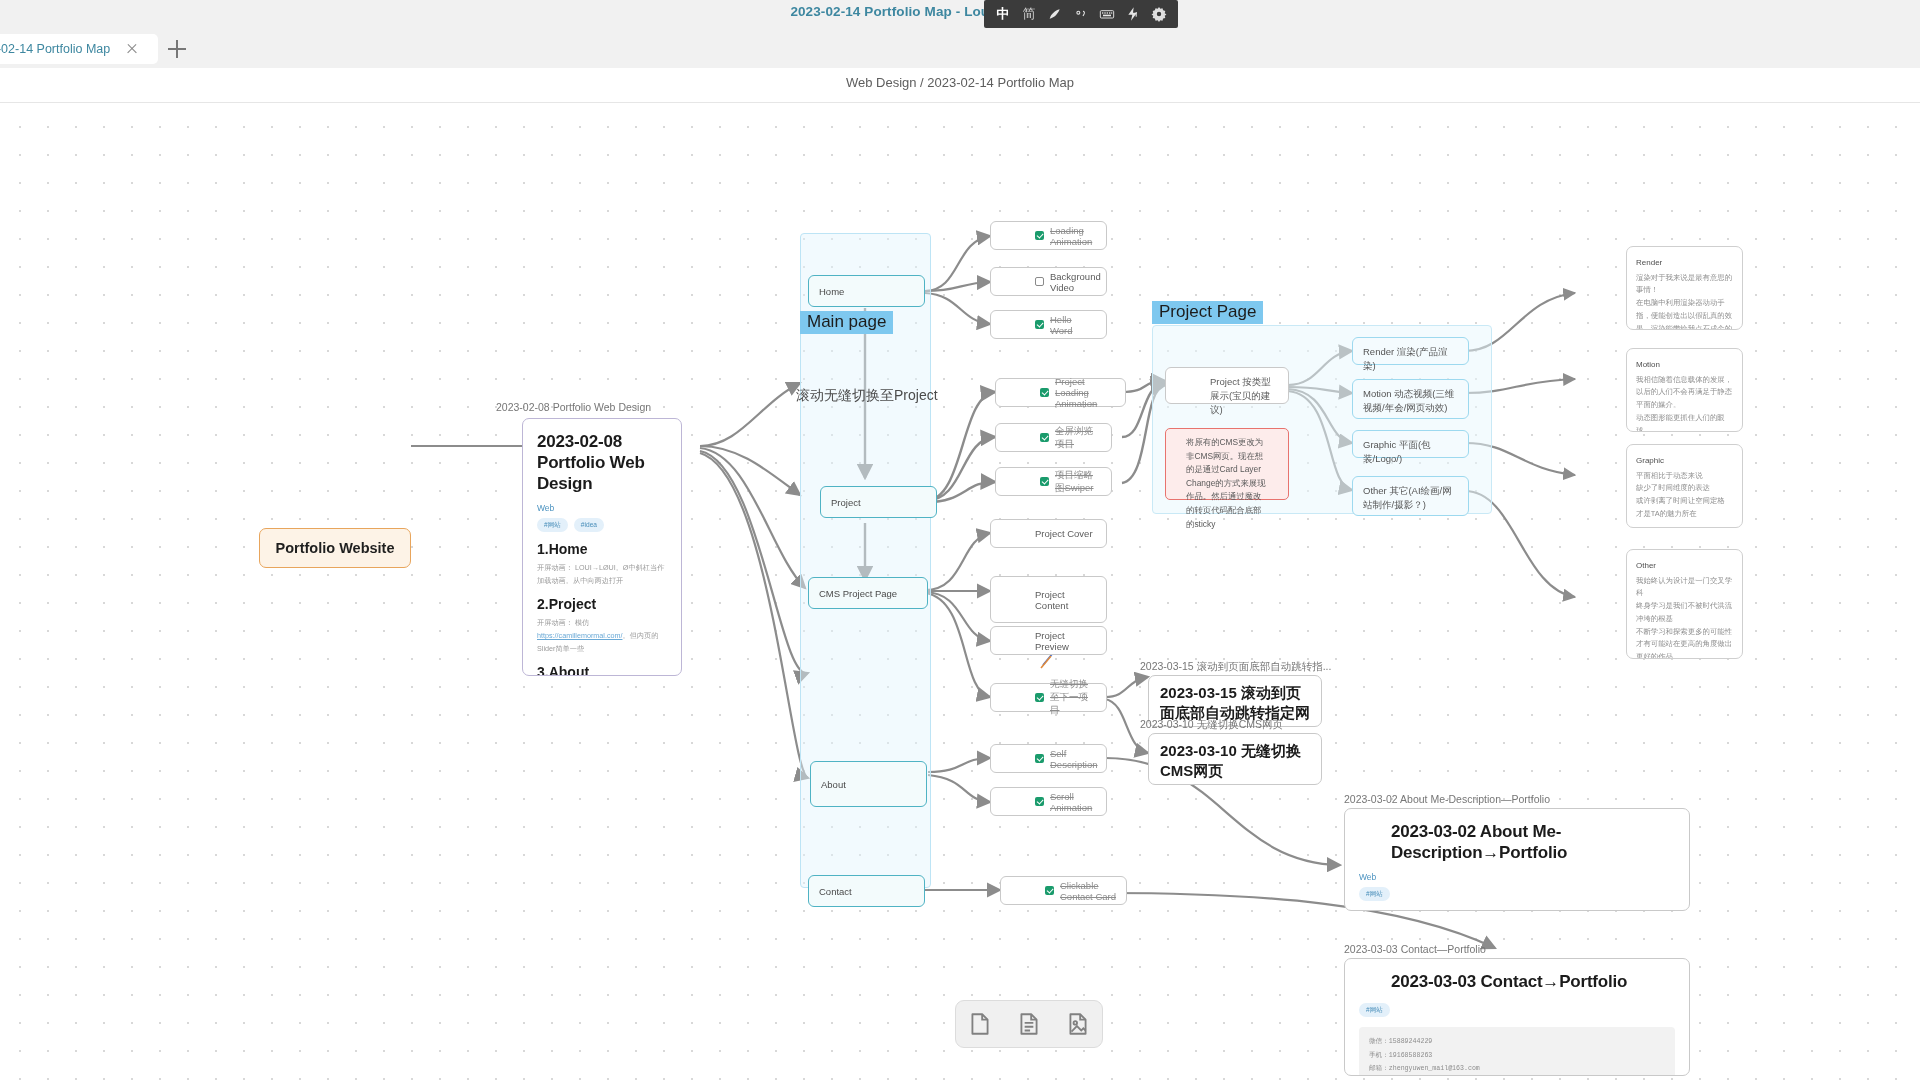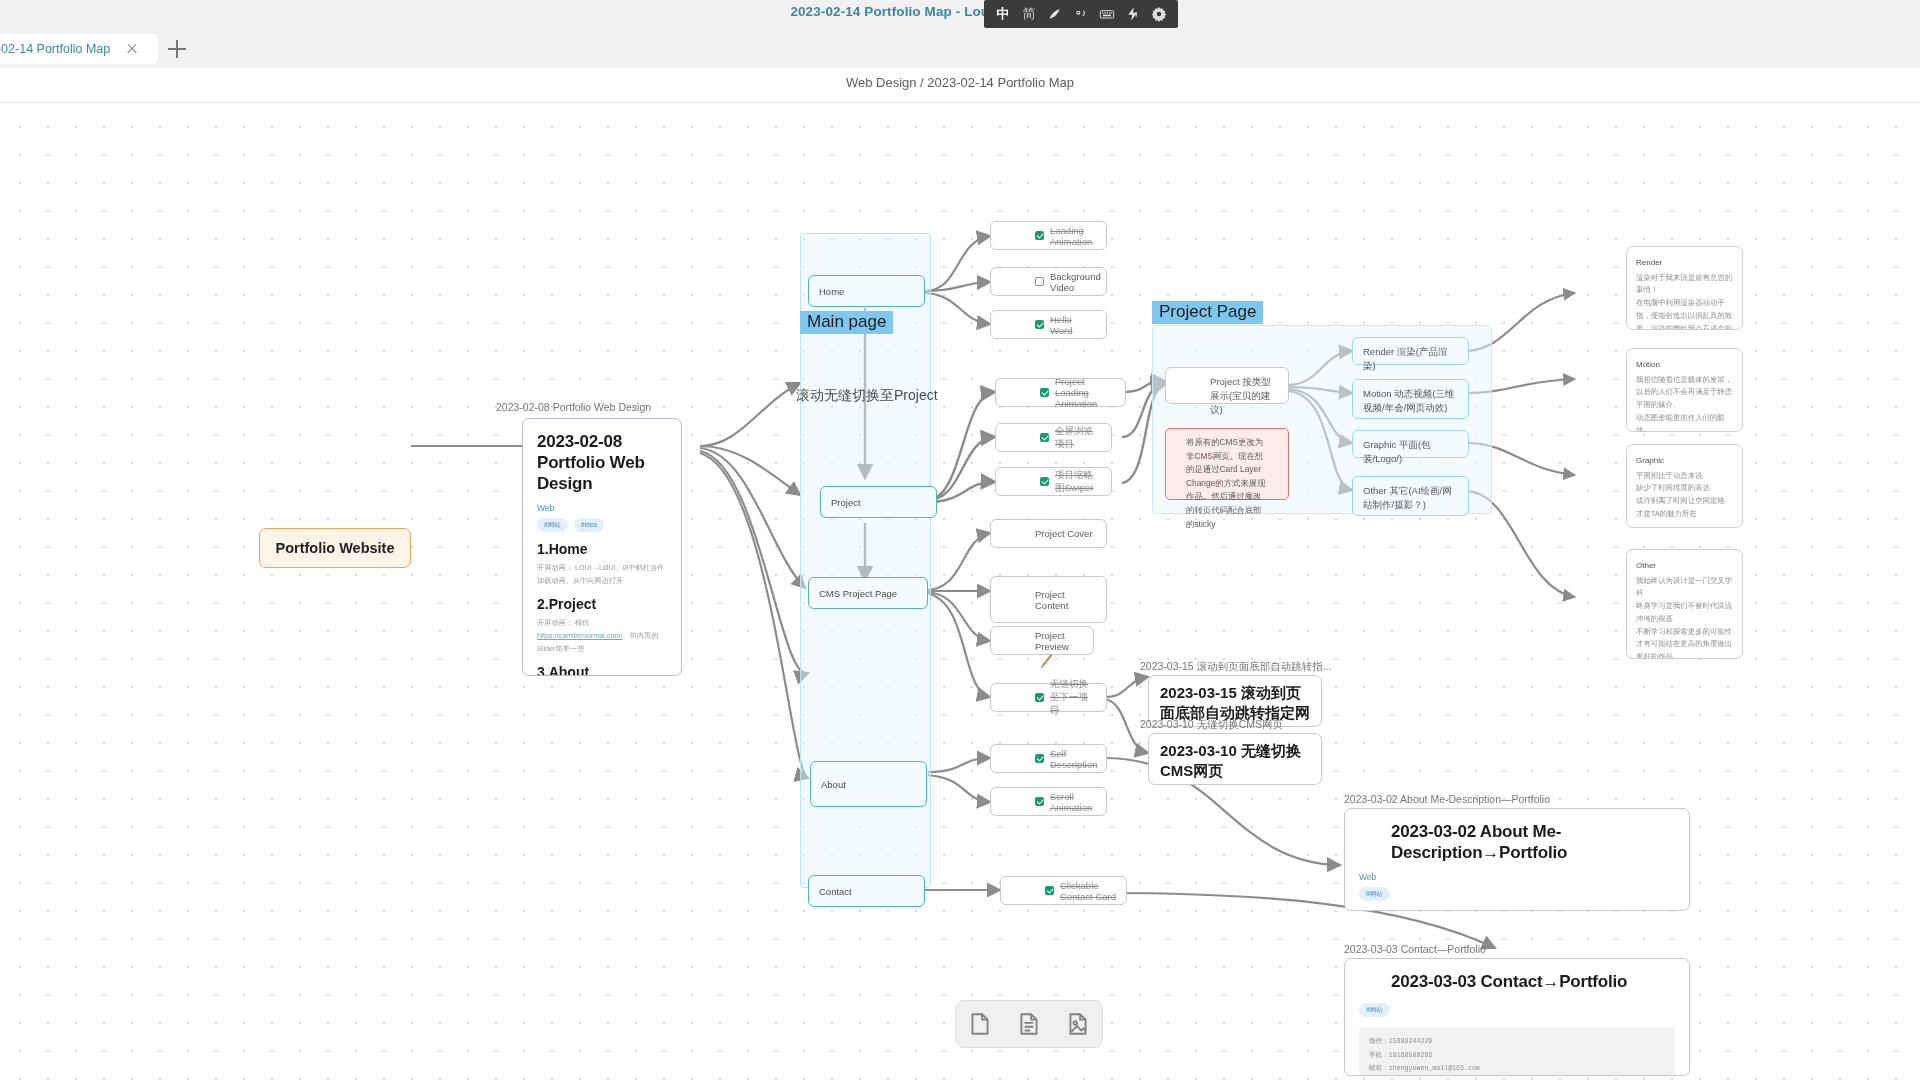--- a/index.html
+++ b/index.html
@@ -390,21 +390,21 @@
       <span class="chk on"></span>
       <span class="strike">项目缩略图Swiper</span>
     </div>
 
     <div class="node node-sm node-plain" style="left:990px; top:416px; width:117px; height:29px;">
       <span>Project Cover</span>
     </div>
     <div class="node node-sm node-plain" style="left:990px; top:473px; width:117px; height:47px;">
       <span>Project Content</span>
     </div>
-    <div class="node node-sm node-plain" style="left:990px; top:523px; width:104px; height:29px;">
+    <div class="node node-sm node-plain" style="left:990px; top:523px; width:117px; height:29px;">
       <span>Project Preview</span>
     </div>
     <div class="node node-sm node-plain" style="left:990px; top:580px; width:117px; height:29px;">
       <span class="chk on"></span>
       <span class="strike">无缝切换至下一项目</span>
     </div>
 
     <div class="node node-sm node-plain" style="left:990px; top:641px; width:117px; height:29px;">
       <span class="chk on"></span>
       <span class="strike">Self Description</span>

